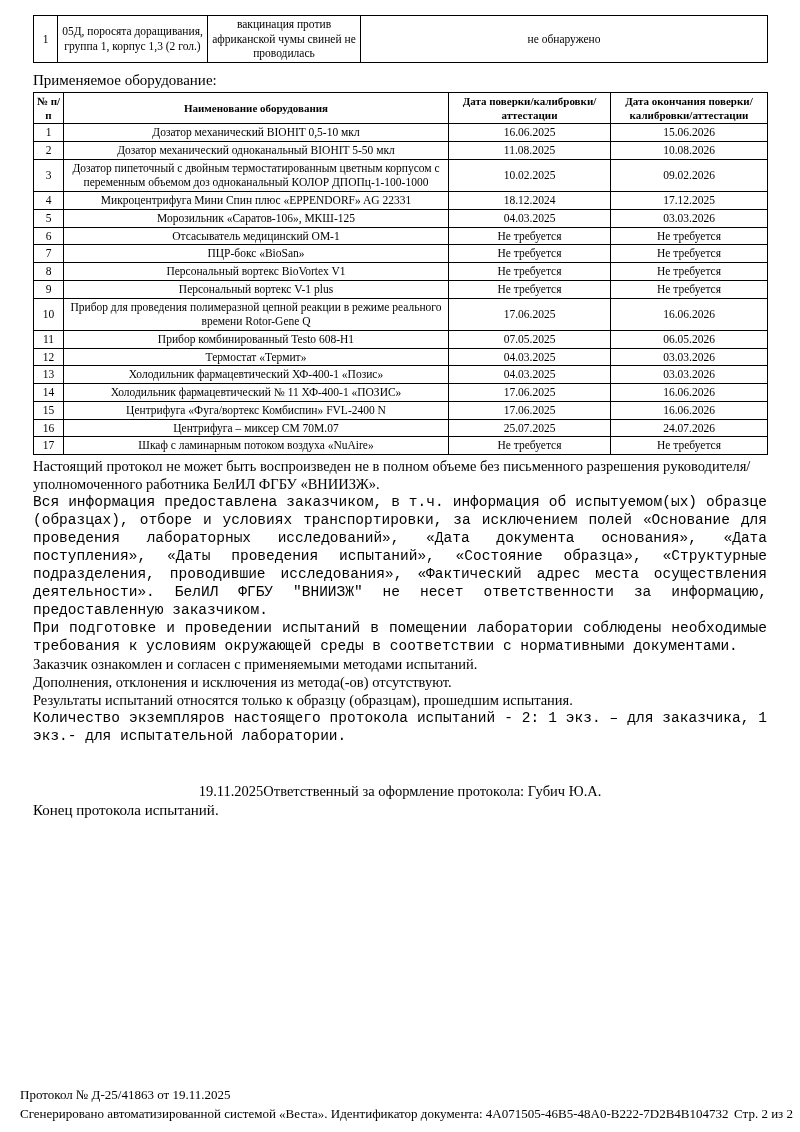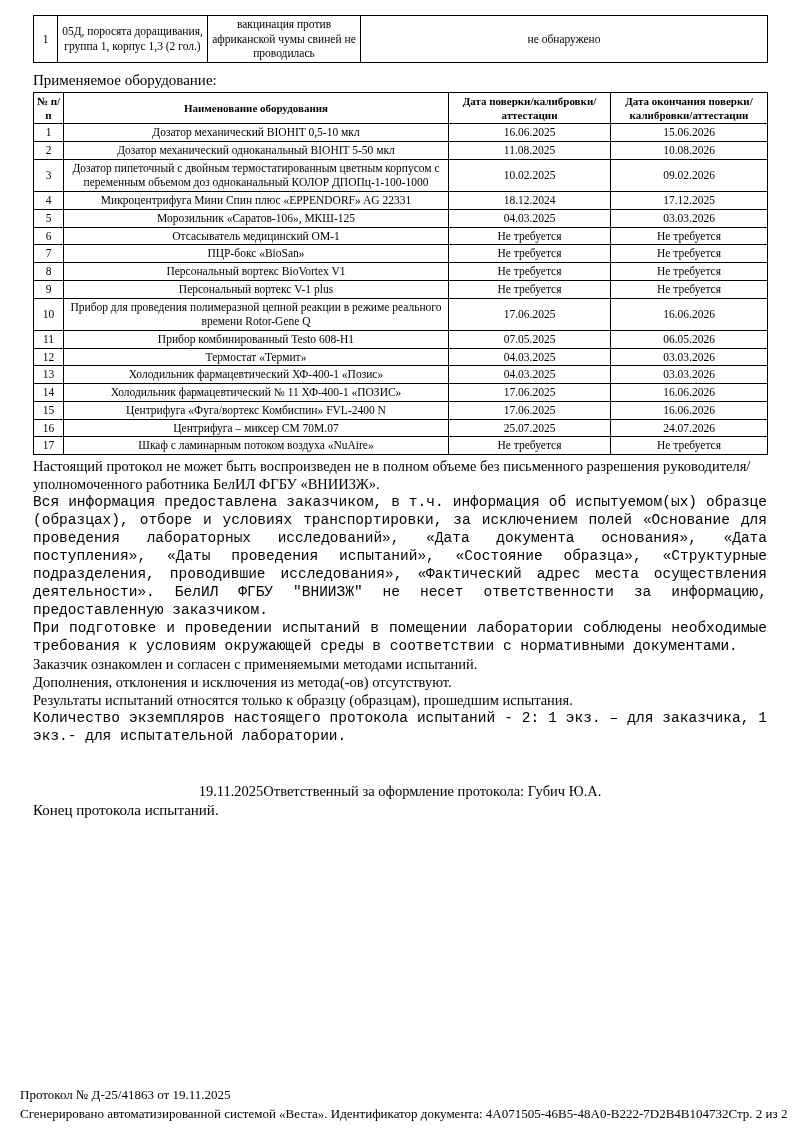--- a/index.html
+++ b/index.html
@@ -52,21 +52,21 @@
   .footer {
     position: absolute;
     left: 20px;
     right: 7px;
     bottom: 8px;
     font-size: 13px;
     line-height: 1.45;
   }
   .footer-line2 {
     display: flex;
-    justify-content: flex-start;
+    justify-content: space-between;
   }
 </style>
 </head>
 <body>
 
 <div class="page">
   <div class="content">
 
     <table>
       <colgroup>

